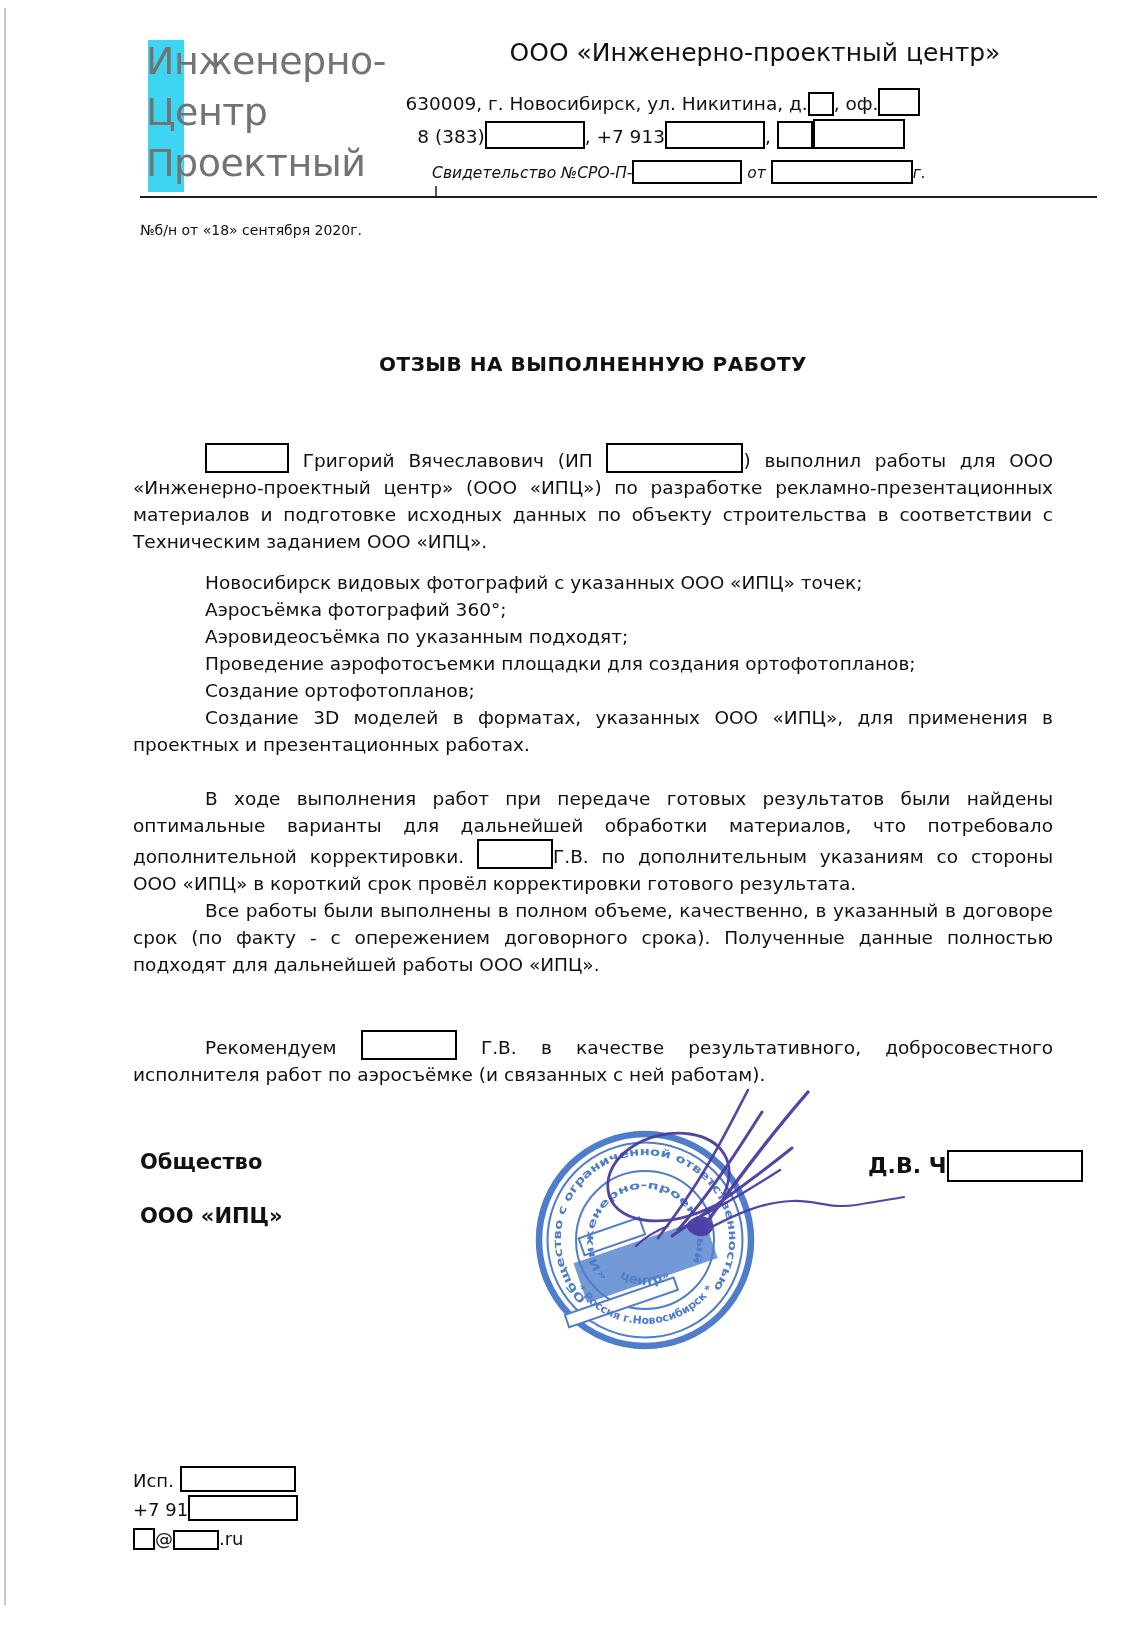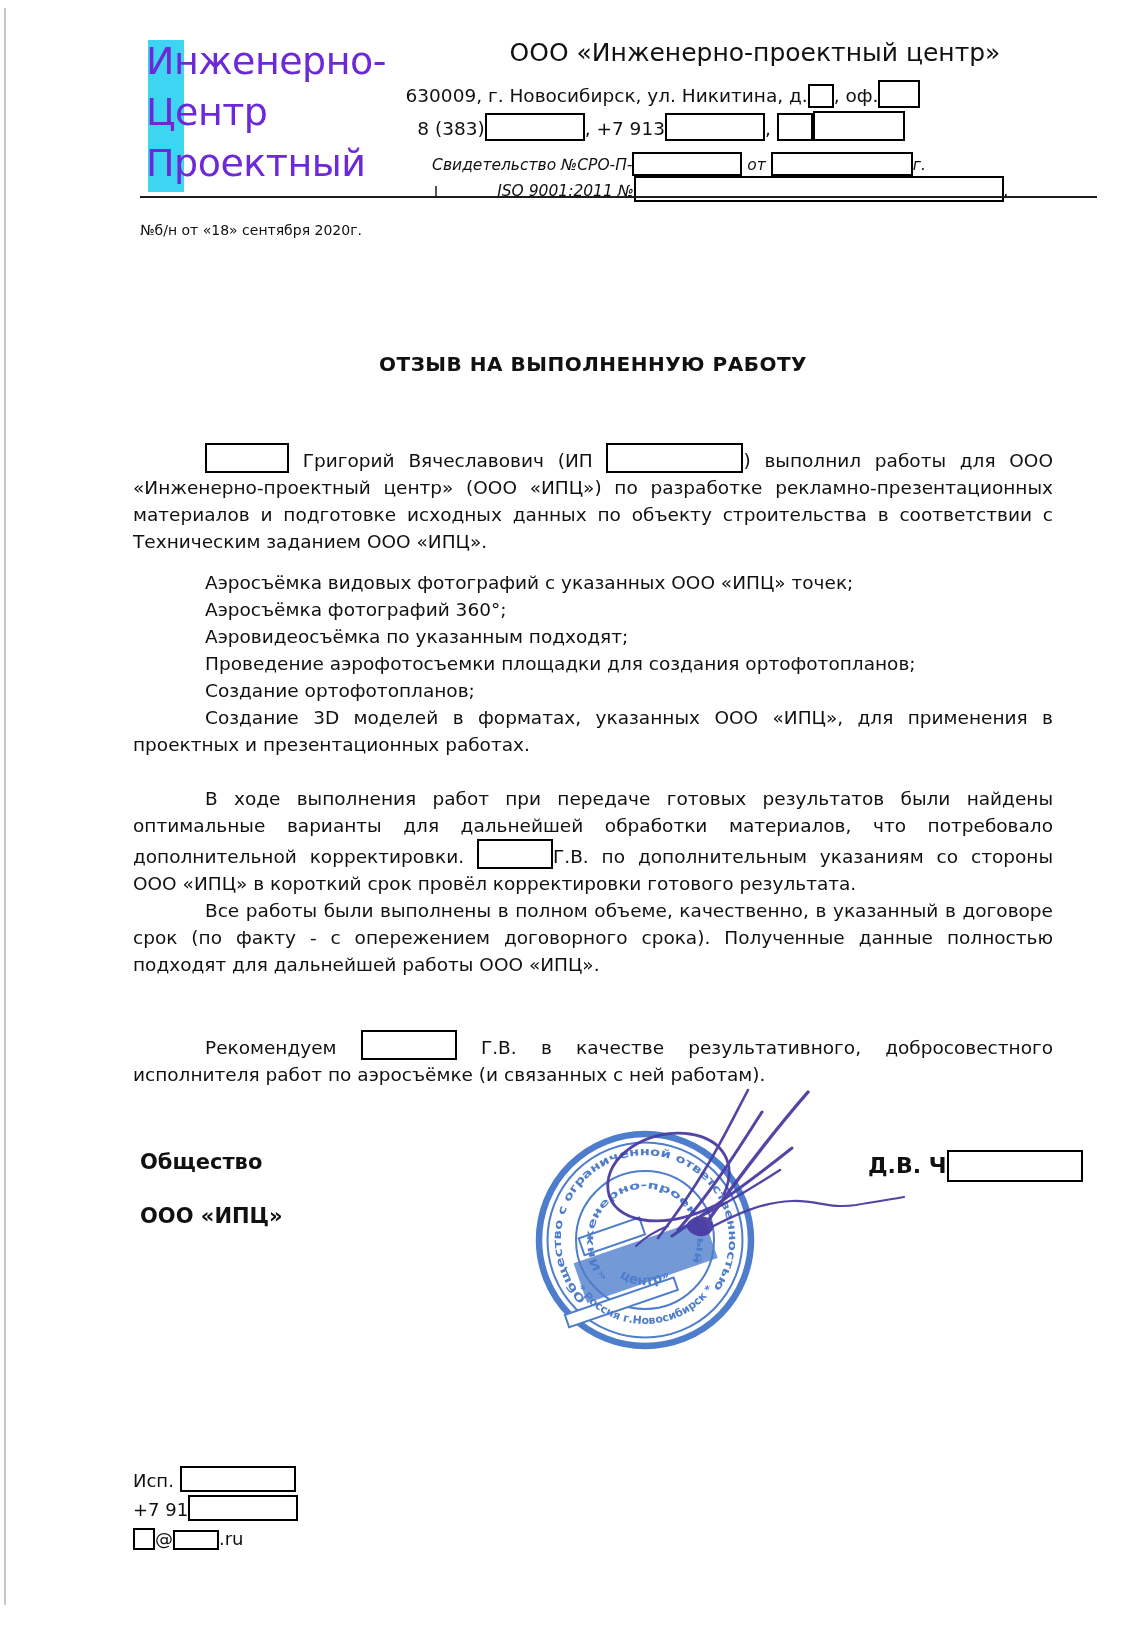--- a/index.html
+++ b/index.html
@@ -3,27 +3,27 @@
 <meta charset="utf-8">
 <style>
   html,body{margin:0;padding:0;background:#fff;}
   .page{position:relative;width:1134px;height:1626px;background:#fff;overflow:hidden;
         font-family:"DejaVu Sans",sans-serif;color:#111;}
   .edge-left{position:absolute;left:4px;top:8px;width:2px;height:1597px;background:#c6c9cc;}
 
   
   .logo{position:absolute;left:146px;top:36px;}
   .logo-bar{position:absolute;left:2px;top:4px;width:36px;height:152px;}
-  .logo-text{position:relative;font-size:38px;line-height:51px;color:#6d28d9;letter-spacing:-0.5px;}
+  .logo-text{position:relative;font-size:38px;line-height:51px;color:#737373;letter-spacing:-0.5px;}
 
   
   .hdr{position:absolute;left:400px;top:38px;width:690px;text-align:center;}
   .hdr-company{font-size:25px;line-height:30px;transform:translateX(10px);}
   .hdr-line{font-size:18.5px;line-height:30px;white-space:nowrap;}
-  .hdr-addr{margin-top:12px;transform:translateX(-82px);}
+  .hdr-addr{margin-top:20px;transform:translateX(-82px);}
   .hdr-phone{margin-top:0px;transform:translateX(-84px);}
   .hdr-cert{margin-top:8px;font-style:italic;font-size:15.5px;line-height:26px;transform:translateX(-66px);}
   .hdr-iso{font-style:italic;font-size:15.5px;line-height:26px;transform:translateX(8px);margin-top:-2px;}
 
   .hdr-rule{position:absolute;left:140px;top:196px;width:957px;height:2px;background:#1c1c1c;}
   .hdr-tick{position:absolute;left:435px;top:186px;width:2px;height:10px;background:#555;}
 
   .date-line{position:absolute;left:140px;top:222px;font-size:14px;}
 
   .doc-title{position:absolute;left:133px;top:352px;width:920px;text-align:center;
@@ -58,34 +58,33 @@
     <div class="logo-text">Инженерно-</div>
     <div class="logo-text">Центр</div>
     <div class="logo-text">Проектный</div>
   </div>
 
   <div class="hdr">
     <div class="hdr-company">ООО «Инженерно-проектный центр»</div>
     <div class="hdr-line hdr-addr"><span>630009, г. Новосибирск, ул. Никитина, д.</span><span class="redacted" style="width: 26px; height: 24px;"></span><span>, оф.</span><span class="redacted" style="width: 42px; height: 28px;"></span></div>
     <div class="hdr-line hdr-phone"><span>8 (383)</span><span class="redacted" style="width: 100px; height: 28px;"></span><span>, +7 913</span><span class="redacted" style="width: 100px; height: 28px;"></span><span>, </span><span class="redacted" style="width: 36px; height: 28px;"></span><span class="redacted" style="width: 92px; height: 30px;"></span></div>
     <div class="hdr-cert"><span>Свидетельство №СРО-П-</span><span class="redacted" style="width: 110px; height: 24px;"></span><span> от </span><span class="redacted" style="width: 142px; height: 24px;"></span><span>г.</span></div>
-    <div class="hdr-iso"><span>ISO 9001:2011 №</span><span class="redacted" style="width: 370px; height: 26px;"></span><span>.</span></div>
   </div>
 
   <div class="hdr-rule"></div>
   <div class="hdr-tick"></div>
 
   <div class="date-line">№б/н от «18» сентября 2020г.</div>
 
   <div class="doc-title">ОТЗЫВ НА ВЫПОЛНЕННУЮ РАБОТУ</div>
 
   <div class="body-flow">
       <div class="para indent"><span class="redacted" style="width: 84px; height: 30px;"></span><span> Григорий Вячеславович (ИП </span><span class="redacted" style="width: 137px; height: 30px;"></span><span>) выполнил работы для ООО «Инженерно-проектный центр» (ООО «ИПЦ») по разработке рекламно-презентационных материалов и подготовке исходных данных по объекту строительства в соответствии с Техническим заданием ООО «ИПЦ».</span></div>
       <div style="height: 14px;"></div>
-      <div class="para indent"><span>Аэросъёмка видовых фотографий с указанных ООО «ИПЦ» точек;</span></div>
+      <div class="para indent"><span>Новосибирск видовых фотографий с указанных ООО «ИПЦ» точек;</span></div>
       <div class="para indent"><span>Аэросъёмка фотографий 360°;</span></div>
       <div class="para indent"><span>Аэровидеосъёмка по указанным подходят;</span></div>
       <div class="para indent"><span>Проведение аэрофотосъемки площадки для создания ортофотопланов;</span></div>
       <div class="para indent"><span>Создание ортофотопланов;</span></div>
       <div class="para indent"><span>Создание 3D моделей в форматах, указанных ООО «ИПЦ», для применения в проектных и презентационных работах.</span></div>
       <div style="height: 27px;"></div>
       <div class="para indent"><span>В ходе выполнения работ при передаче готовых результатов были найдены оптимальные варианты для дальнейшей обработки материалов, что потребовало дополнительной корректировки. </span><span class="redacted" style="width: 76px; height: 30px;"></span><span>Г.В. по дополнительным указаниям со стороны ООО «ИПЦ» в короткий срок провёл корректировки готового результата.</span></div>
       <div class="para indent"><span>Все работы были выполнены в полном объеме, качественно, в указанный в договоре срок (по факту - с опережением договорного срока). Полученные данные полностью подходят для дальнейшей работы ООО «ИПЦ».</span></div>
       <div style="height: 52px;"></div>
       <div class="para indent"><span>Рекомендуем </span><span class="redacted" style="width: 96px; height: 30px;"></span><span> Г.В. в качестве результативного, добросовестного исполнителя работ по аэросъёмке (и связанных с ней работам).</span></div>

